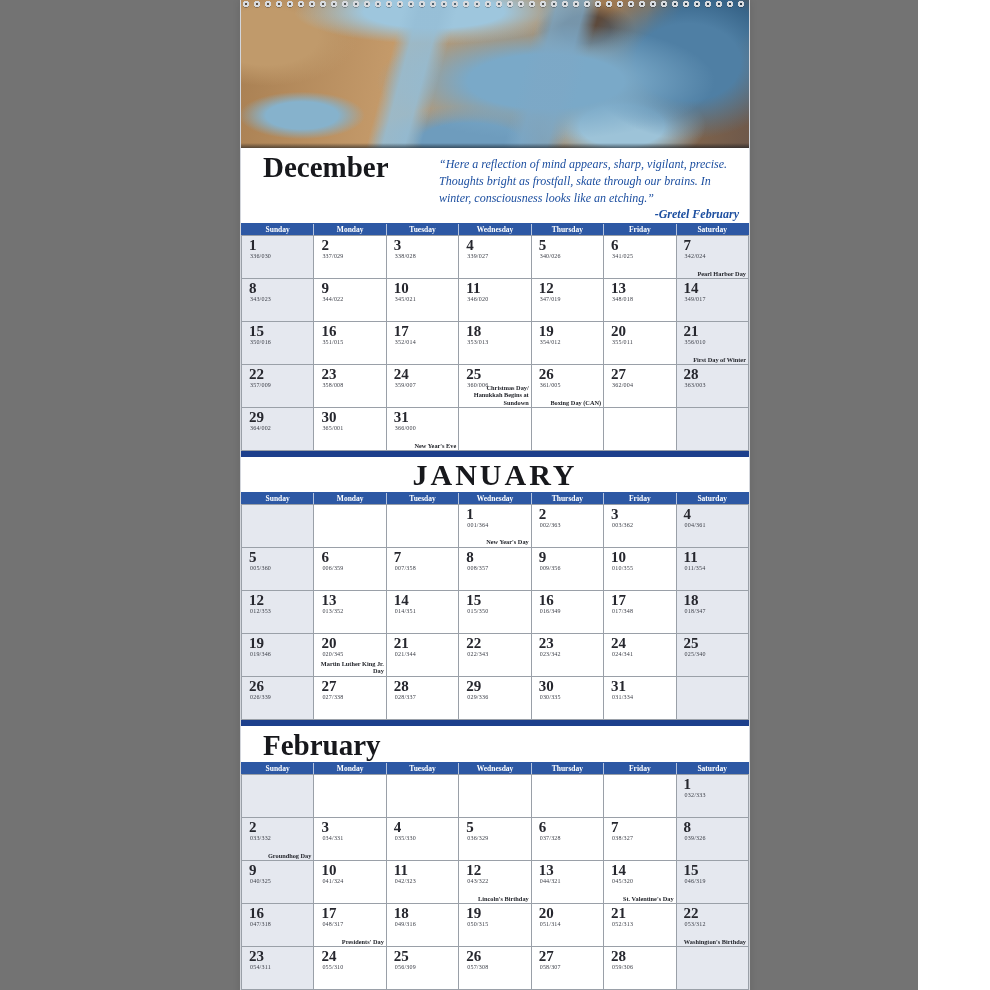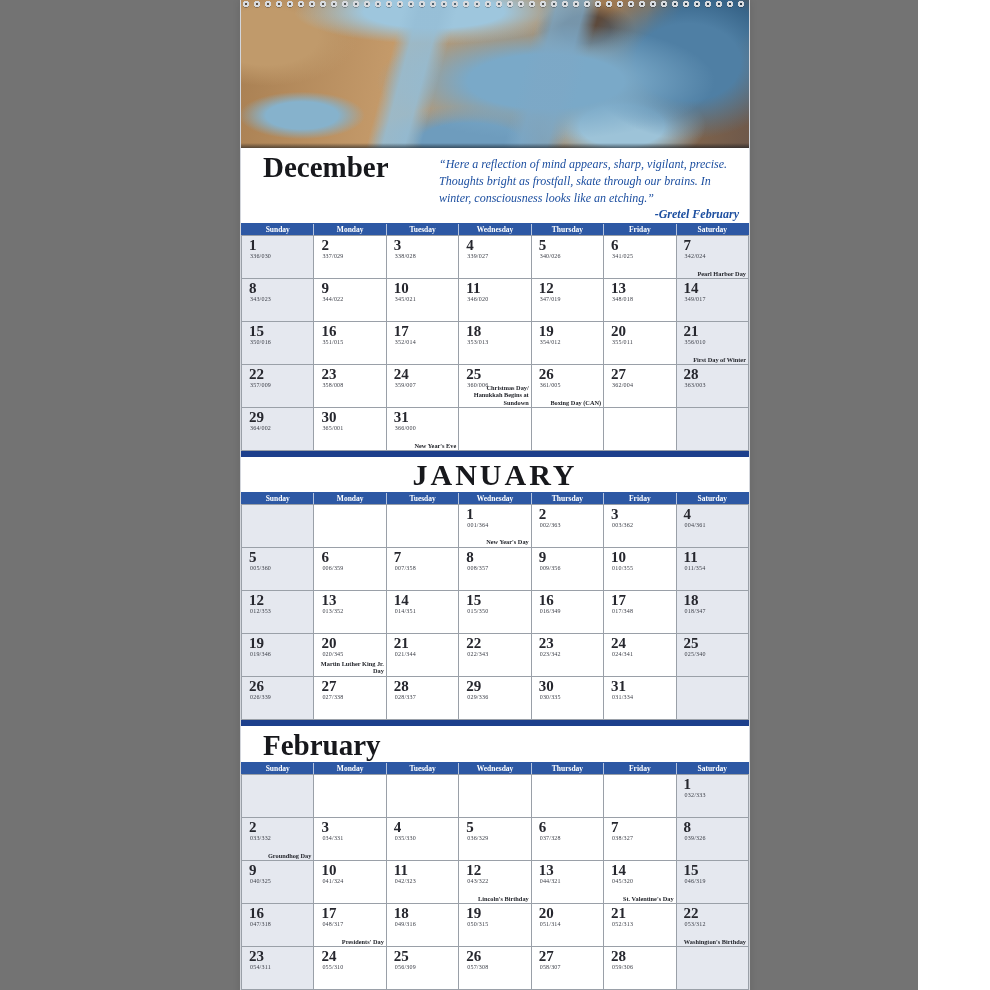--- a/index.html
+++ b/index.html
@@ -33,21 +33,21 @@
     background-size:11px 10px;}
 
   
   .month-head{display:flex;align-items:flex-start;}
   .month-head.center{justify-content:center;}
   .month-title{margin:0;padding:4px 0 2px 22px;font-size:29px;line-height:1.05;font-weight:bold;color:#17181c;}
   .month-head.center .month-title{padding:2px 0 1px 0;letter-spacing:3px;font-size:30px;}
   .quote{margin-left:auto;width:300px;padding:8px 10px 0 0;color:var(--quote-blue);
          font-style:italic;font-size:12px;line-height:1.4;}
   .quote-attr{display:block;text-align:right;font-weight:bold;}
-  .dow-bar{display:flex;height:11px;background:var(--header-blue);border:1px solid var(--header-blue);border-bottom:none;justify-content:flex-end;}
+  .dow-bar{display:flex;height:11px;background:var(--header-blue);border:1px solid var(--header-blue);border-bottom:none;}
   .dow-bar span{flex:1;color:#fff;font-size:7.5px;font-weight:bold;text-align:center;line-height:11px;
                 border-right:1px solid rgba(255,255,255,.65);}
   .dow-bar span:last-child{border-right:none;}
   .grid{border:1px solid #9aa0a8;border-bottom:none;}
   .grid-row{display:flex;height:42px;border-bottom:1px solid #9aa0a8;}
   .cell{flex:1;position:relative;border-right:1px solid #9aa0a8;background:#fff;overflow:hidden;}
   .cell:last-child{border-right:none;}
   .cell.wk{background:var(--weekend);}
   .d{display:block;margin:2px 0 0 7px;font-size:15px;font-weight:bold;line-height:1;color:#26272e;}
   .s{display:block;margin:0 0 0 8px;font-size:6px;letter-spacing:.2px;color:#3a3d46;}

